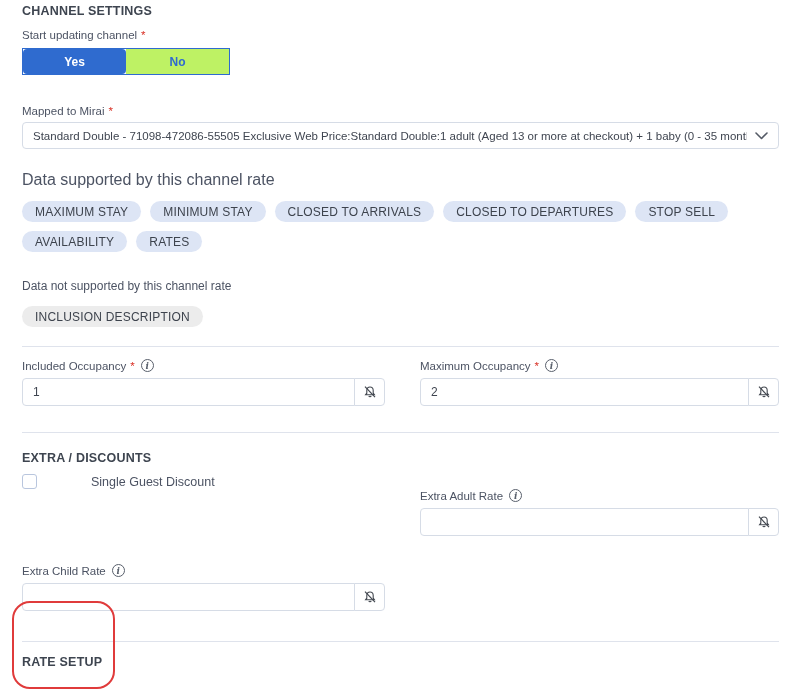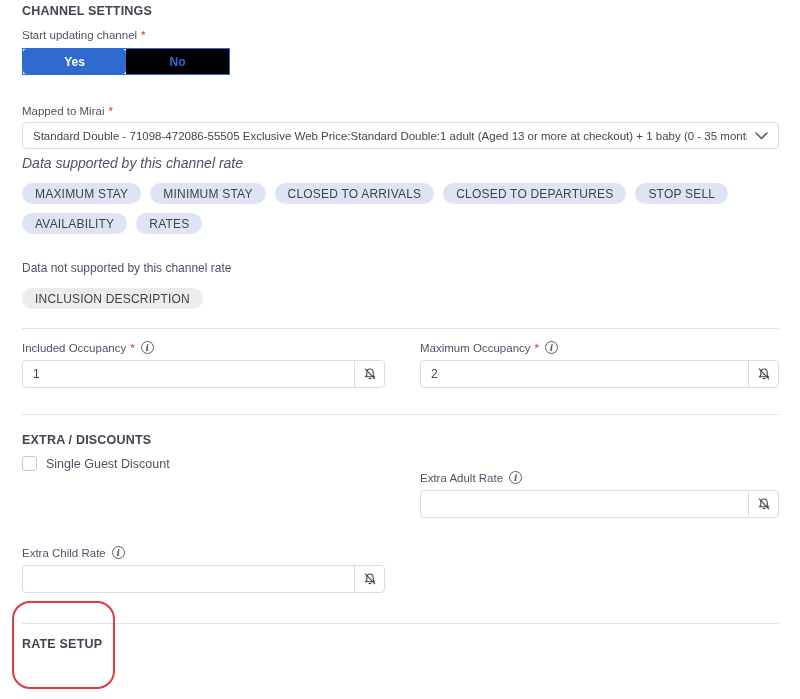--- a/index.html
+++ b/index.html
@@ -10,21 +10,21 @@
   .sec-title { font-size:12.5px; font-weight:bold; color:#3e4550; letter-spacing:.2px; }
   .field-label { font-size:11.5px; color:#4c5363; display:flex; align-items:center;text-align:right; }
   .req { color:#d93025; margin-left:4px; font-size:11.5px; }
 
   
   .toggle { margin-top:7px; width:208px; height:27px; border:1px solid #2f6bcf;
     border-radius:0; display:flex; overflow:hidden; background:#fff; }
   .toggle .seg { flex:1; display:flex; align-items:center; justify-content:center;
     font-size:12px; font-weight:bold; cursor:pointer; }
   .toggle .seg.on { background:#2f6bcf; color:#ffffff; border-radius:4px; }
-  .toggle .seg.off { color:#2f6bcf; background:#000000; }
+  .toggle .seg.off { color:#2f6bcf; background:#bef264; }
 
   
   .selectbox { margin-top:5px; height:27px; border:1px solid #d6dce6; border-radius:4px;
     display:flex; align-items:center; justify-content:space-between; padding:0 10px;
     background:#fff; cursor:pointer; }
   .selectbox .val { font-size:11.5px; color:#3f4550; white-space:nowrap; overflow:hidden; }
 
   .chev { flex:0 0 auto; margin-left:8px; }
 
   
@@ -49,21 +49,21 @@
   .addon { width:31px; height:28px; margin-left:-1px; border:1px solid #d6dce6;
     border-radius:0 4px 4px 0; background:#fff; display:flex; align-items:center;
     justify-content:center; cursor:pointer; }
 
   
   .info { display:inline-flex; width:13px; height:13px; border:1px solid #59606c;
     border-radius:50%; margin-left:6px; align-items:center; justify-content:center;
     font:italic bold 9px "DejaVu Serif", serif; color:#59606c; cursor:pointer; }
 
   
-  .cbrow { display:flex; align-items:center; }
+  .cbrow { display:flex; align-items:center;gap:45px; }
   .cbrow input { width:15px; height:15px; accent-color:#fff; border:1px solid #b9c6de;
     appearance:none; -webkit-appearance:none; border-radius:3px; background:#fff; cursor:pointer; }
   .cbrow span { font-size:12.5px; color:#4c5363; margin-left:9px; }
 
   
   .annotation { position:absolute; left:12px; top:601px; width:103px; height:88px;
     border:2.5px solid #e03b3b; border-radius:18px; pointer-events:none; }
 </style>
 </head>
 <body>
@@ -87,21 +87,21 @@
     <span class="req">*</span>
   </div>
 
   <div class="selectbox">
     <span class="val">Standard Double - 71098-472086-55505 Exclusive Web Price:Standard Double:1 adult (Aged 13 or more at checkout) + 1 baby (0 - 35 months old):Room Only</span>
     <svg class="chev" width="13" height="8" viewBox="0 0 13 8">
         <polyline points="1,1 6.5,6.5 12,1" fill="none" stroke="#555b66" stroke-width="1.6" stroke-linecap="round" stroke-linejoin="round"></polyline>
       </svg>
   </div>
 
-  <div class="field-label" style="margin-top:6px; font-size:14px;font-style:italic;">Data supported by this channel rate</div>
+  <div class="field-label" style="margin-top:22px; font-size:16px;">Data supported by this channel rate</div>
   <div class="chips" style="margin-top:12px;">
       <span class="chip">MAXIMUM STAY</span>
       <span class="chip">MINIMUM STAY</span>
       <span class="chip">CLOSED TO ARRIVALS</span>
       <span class="chip">CLOSED TO DEPARTURES</span>
       <span class="chip">STOP SELL</span>
       <span class="chip">AVAILABILITY</span>
       <span class="chip">RATES</span>
     </div>
 

